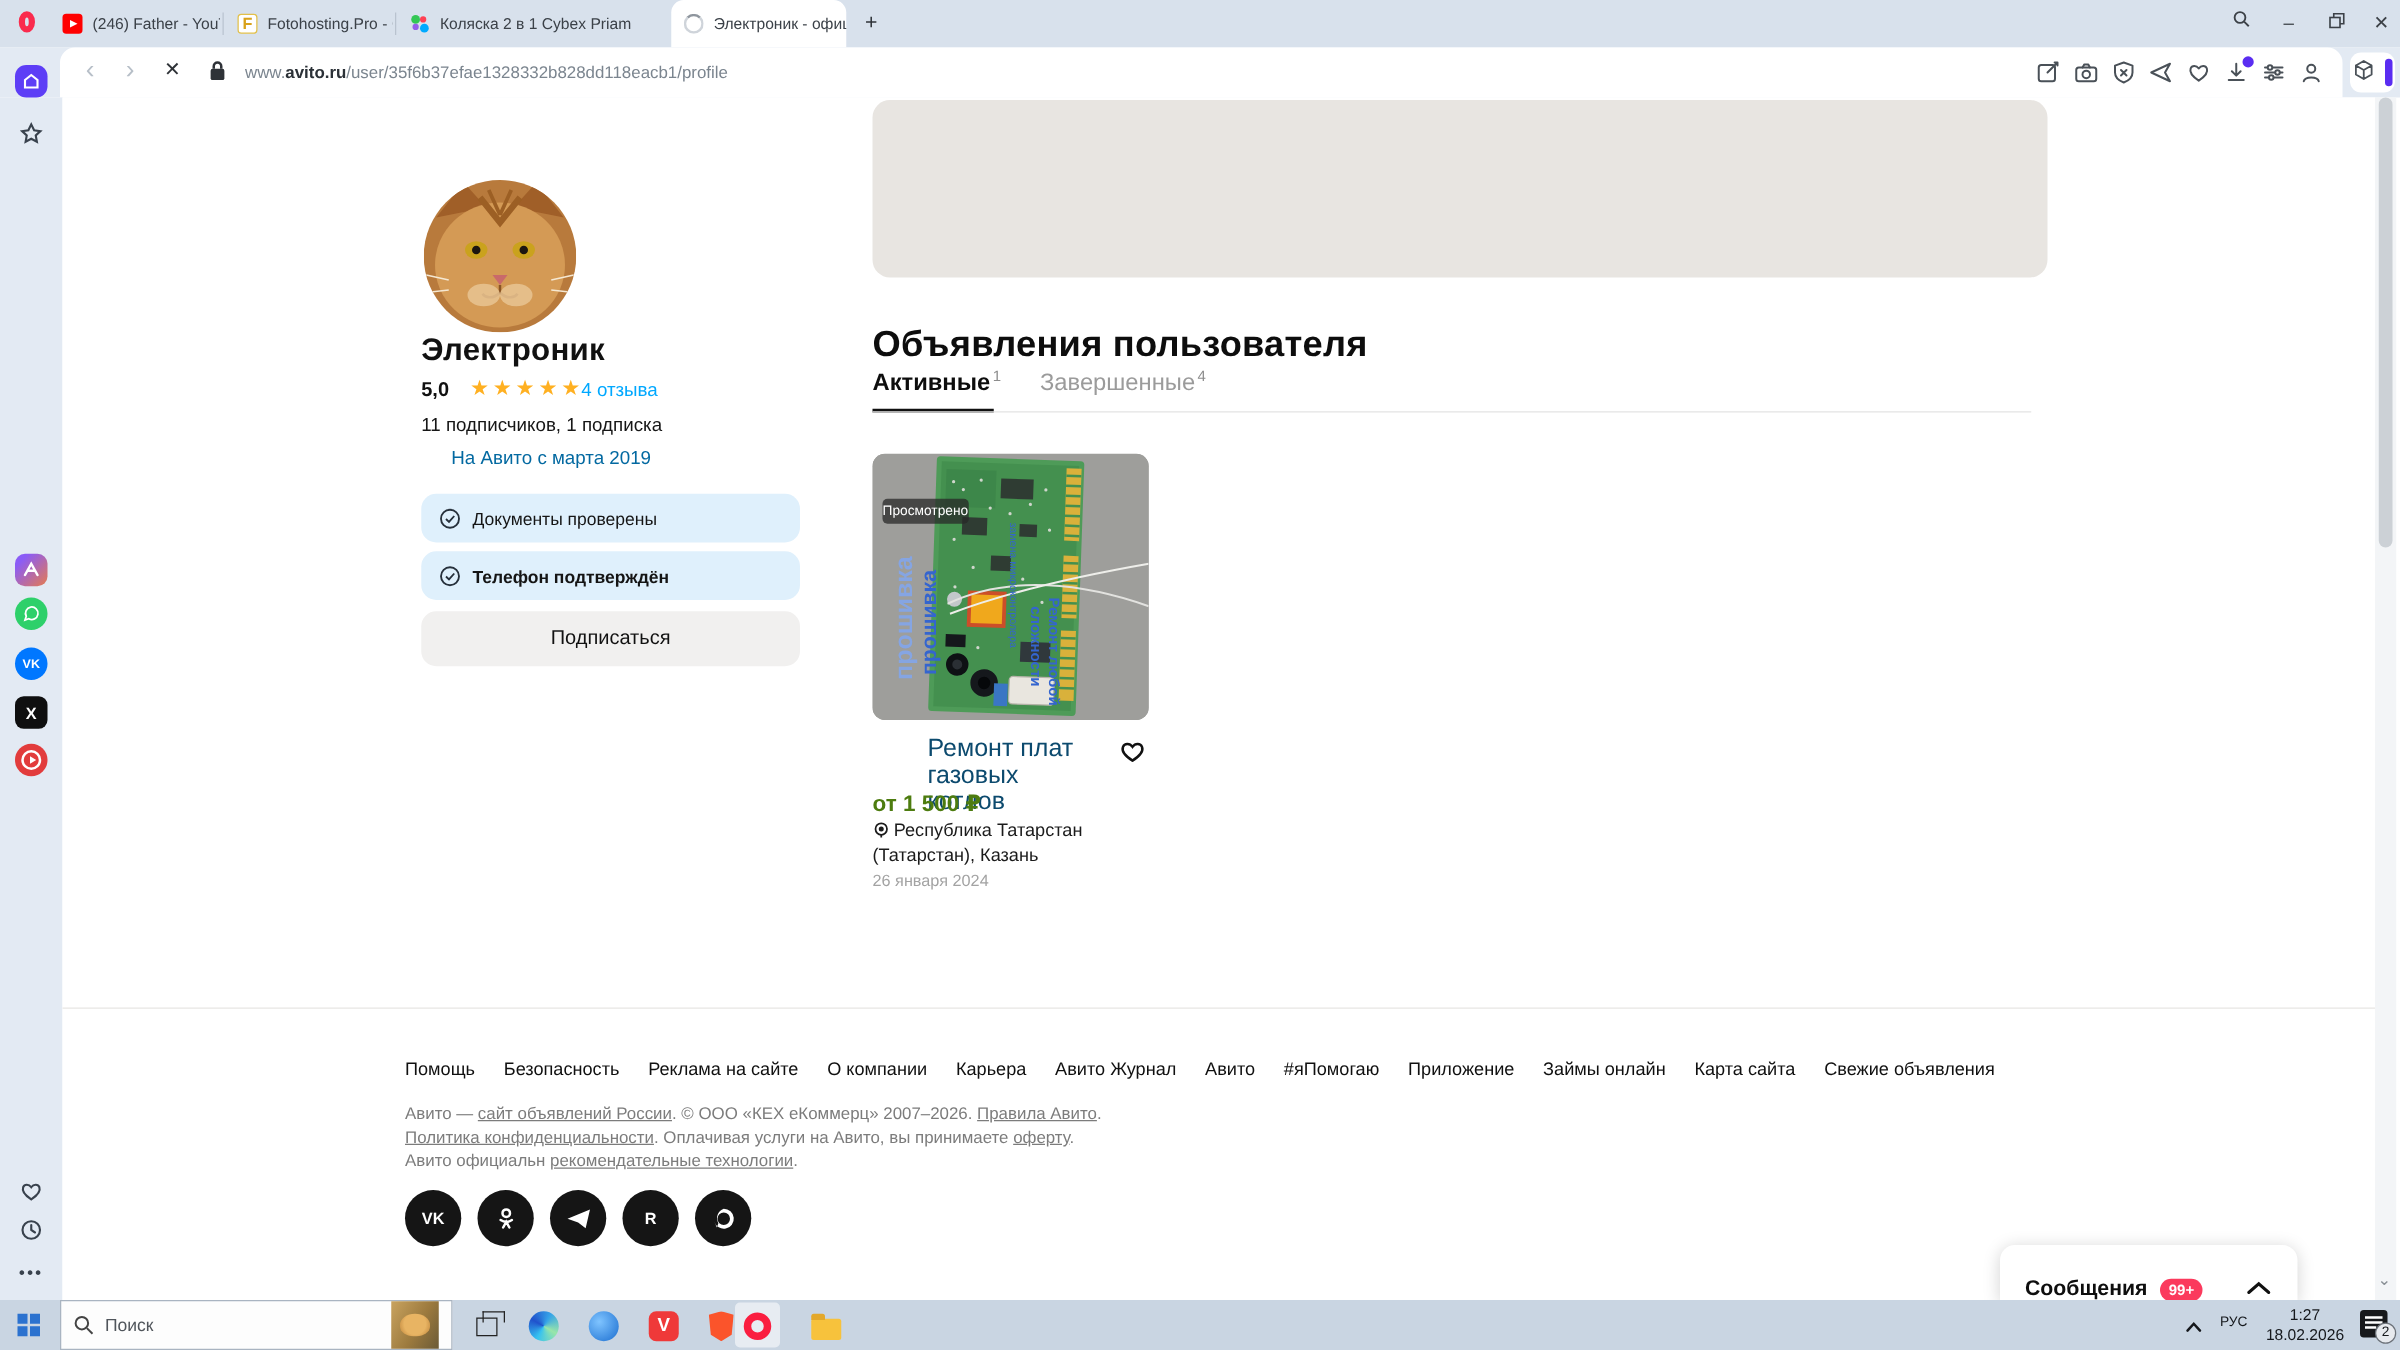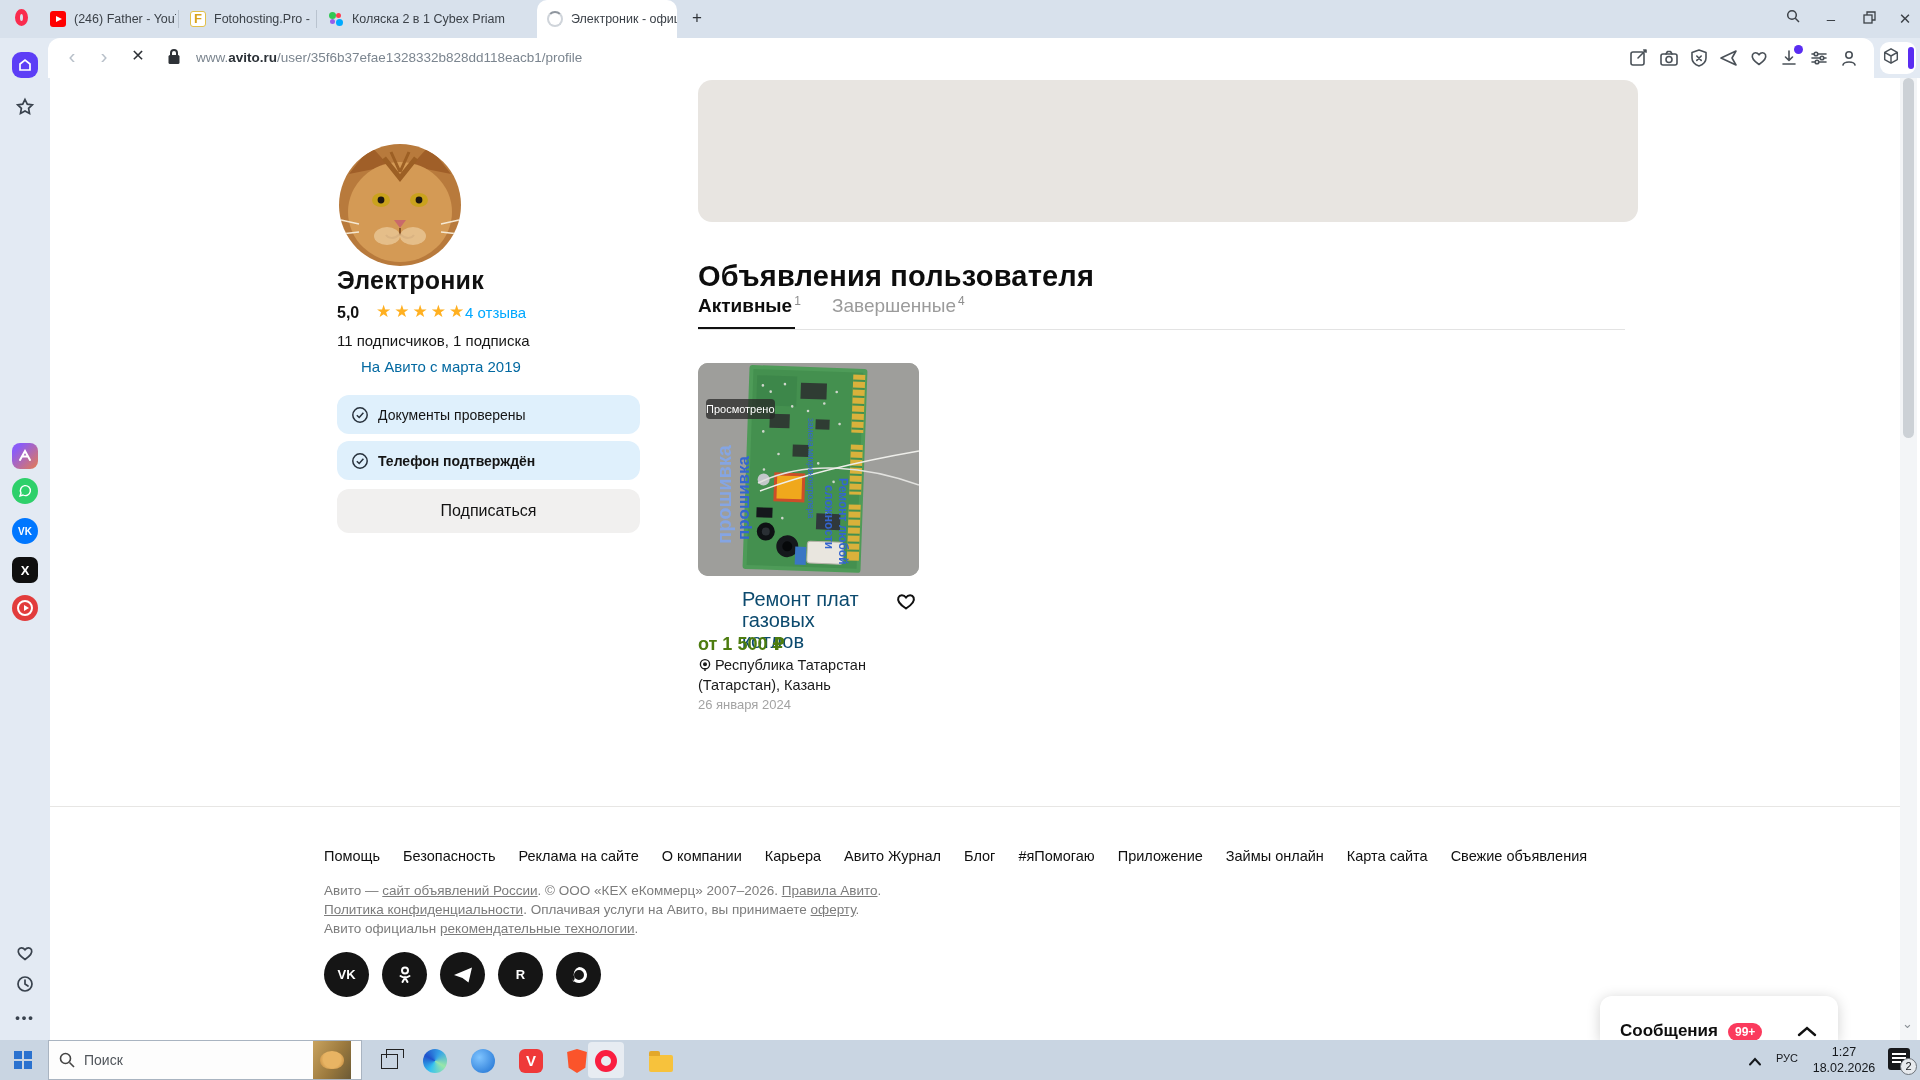--- a/index.html
+++ b/index.html
@@ -421,21 +421,21 @@
 <div class="abs card-date">26 января 2024</div>
 
 <div class="abs f-divider"></div>
 <div class="abs" id="f-links">
   <span>Помощь</span>
   <span>Безопасность</span>
   <span>Реклама на сайте</span>
   <span>О компании</span>
   <span>Карьера</span>
   <span>Авито Журнал</span>
-  <span>Блог</span>
+  <span>Авито</span>
   <span>#яПомогаю</span>
   <span>Приложение</span>
   <span>Займы онлайн</span>
   <span>Карта сайта</span>
   <span>Свежие объявления</span>
 </div>
 <div class="abs legal">
   <p><span>Авито — </span><u>сайт объявлений России</u><span>. © ООО «КЕХ еКоммерц» 2007–2026. </span><u>Правила Авито</u><span>.</span></p>
   <p><u>Политика конфиденциальности</u><span>. Оплачивая услуги на Авито, вы принимаете </span><u>оферту</u><span>.</span></p>
   <p><span>Авито официальн </span><u>рекомендательные технологии</u><span>.</span></p>

